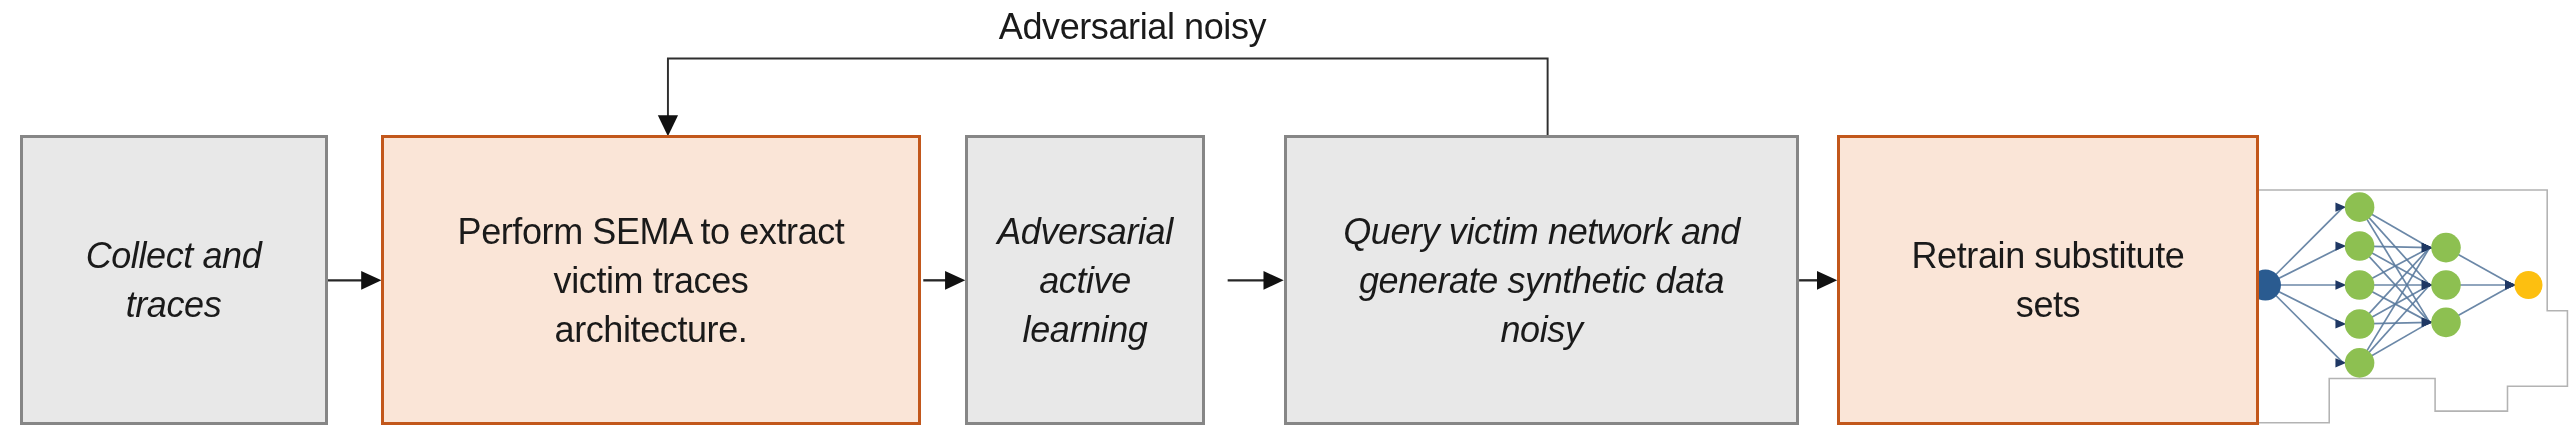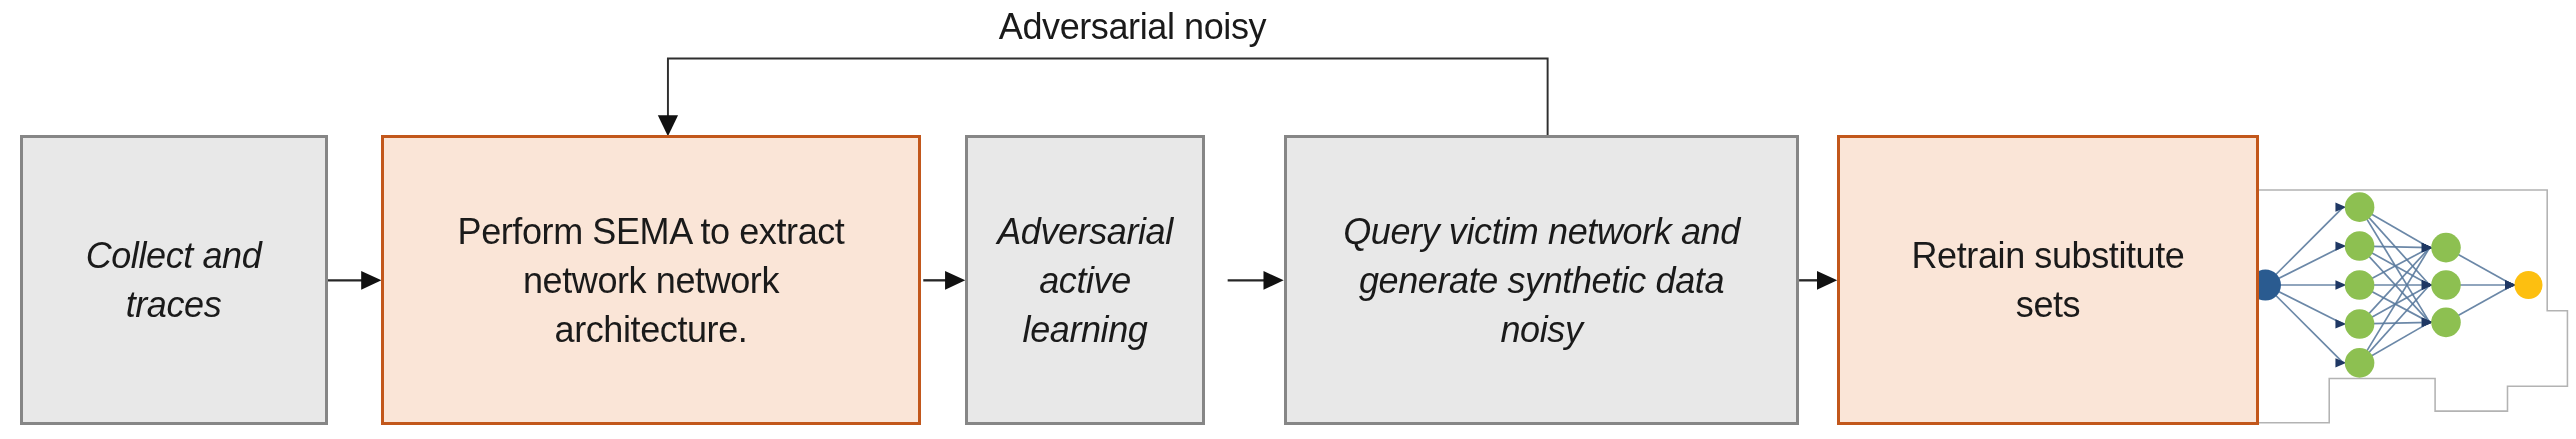--- a/index.html
+++ b/index.html
@@ -145,21 +145,21 @@
 
   <div class="feedback-label">Adversarial noisy</div>
 
   <div class="box gray" style="left:19.5px;width:308px">
     <span class="box-line">Collect and</span>
     <span class="box-line">traces</span>
   </div>
 
   <div class="box accent" style="left:381px;width:540px">
     <span class="box-line">Perform SEMA to extract</span>
-    <span class="box-line">network network</span>
+    <span class="box-line">victim traces</span>
     <span class="box-line">architecture.</span>
   </div>
 
   <div class="box gray" style="left:965px;width:240px">
     <span class="box-line">Adversarial</span>
     <span class="box-line">active</span>
     <span class="box-line">learning</span>
   </div>
 
   <div class="box gray" style="left:1284px;width:515px">

